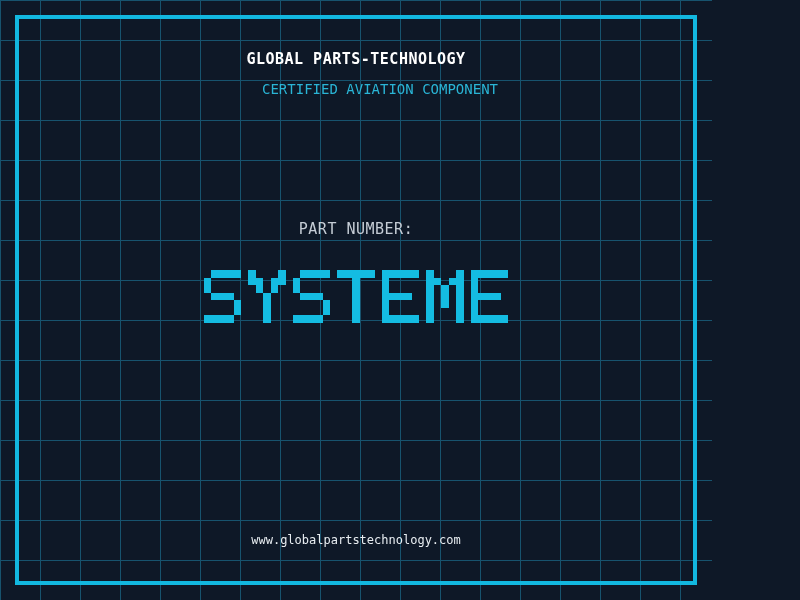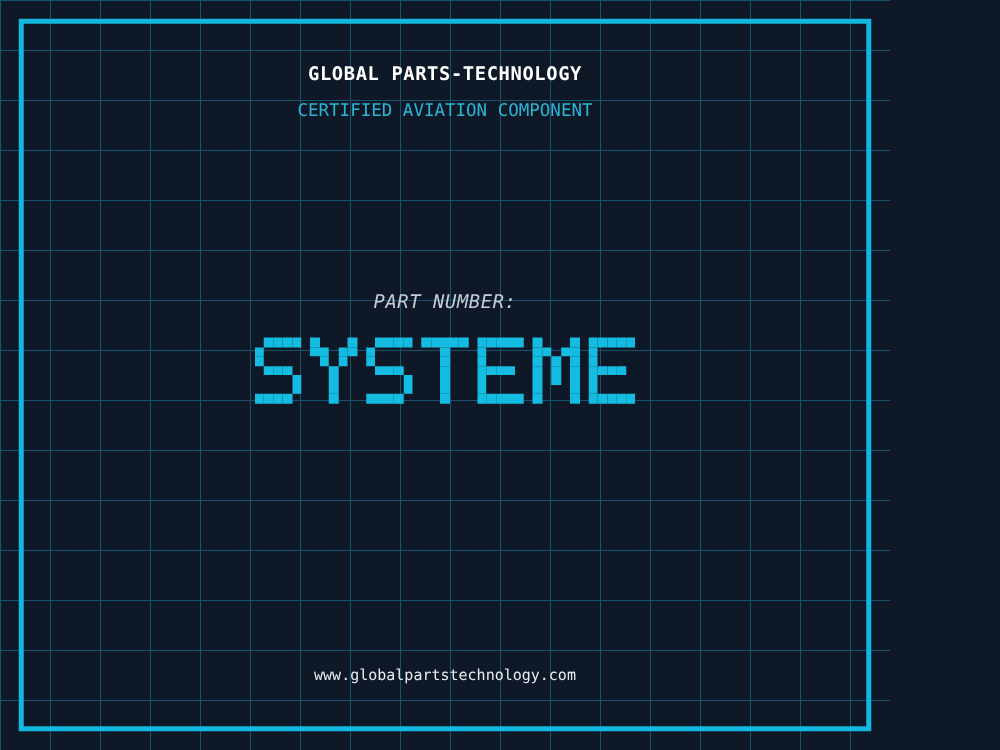--- a/index.html
+++ b/index.html
@@ -44,27 +44,27 @@
     top:52px;
     font-size:15px;
     font-weight:bold;
     color:var(--white);
     letter-spacing:0.5px;
   }
   .subtitle{
     top:82px;
     font-size:14px;
     color:var(--subtitle);
+    margin-left:24px;
   }
   .part-label{
-    top:234px;
+    top:222px;
     font-size:15px;
     color:var(--label);
     letter-spacing:0.5px;
-    font-style:italic;
   }
   .part-display{
     position:absolute;
     top:270px;left:0;width:100%;
     display:flex;
     justify-content:center;
     align-items:flex-start;
     gap:7px;
   }
   .px-letter{

